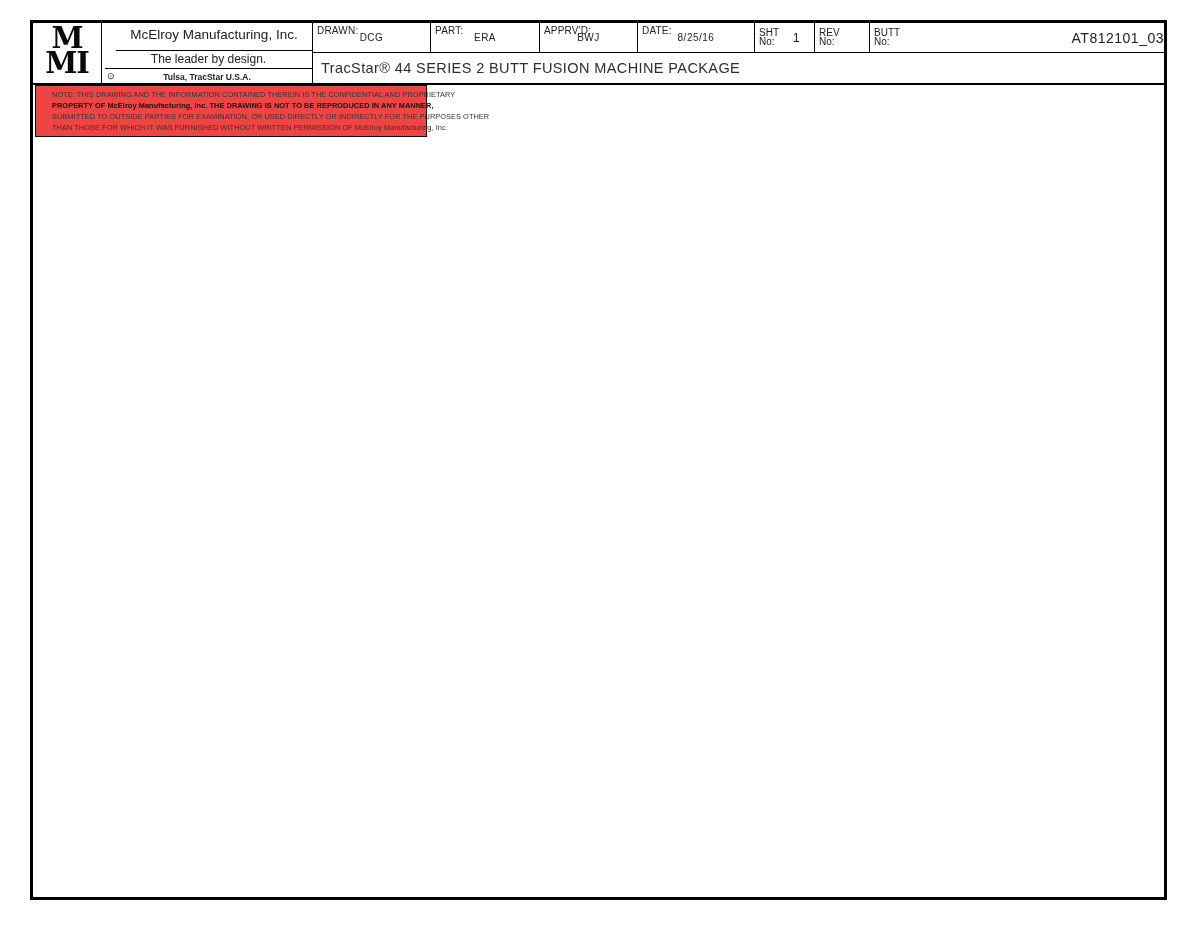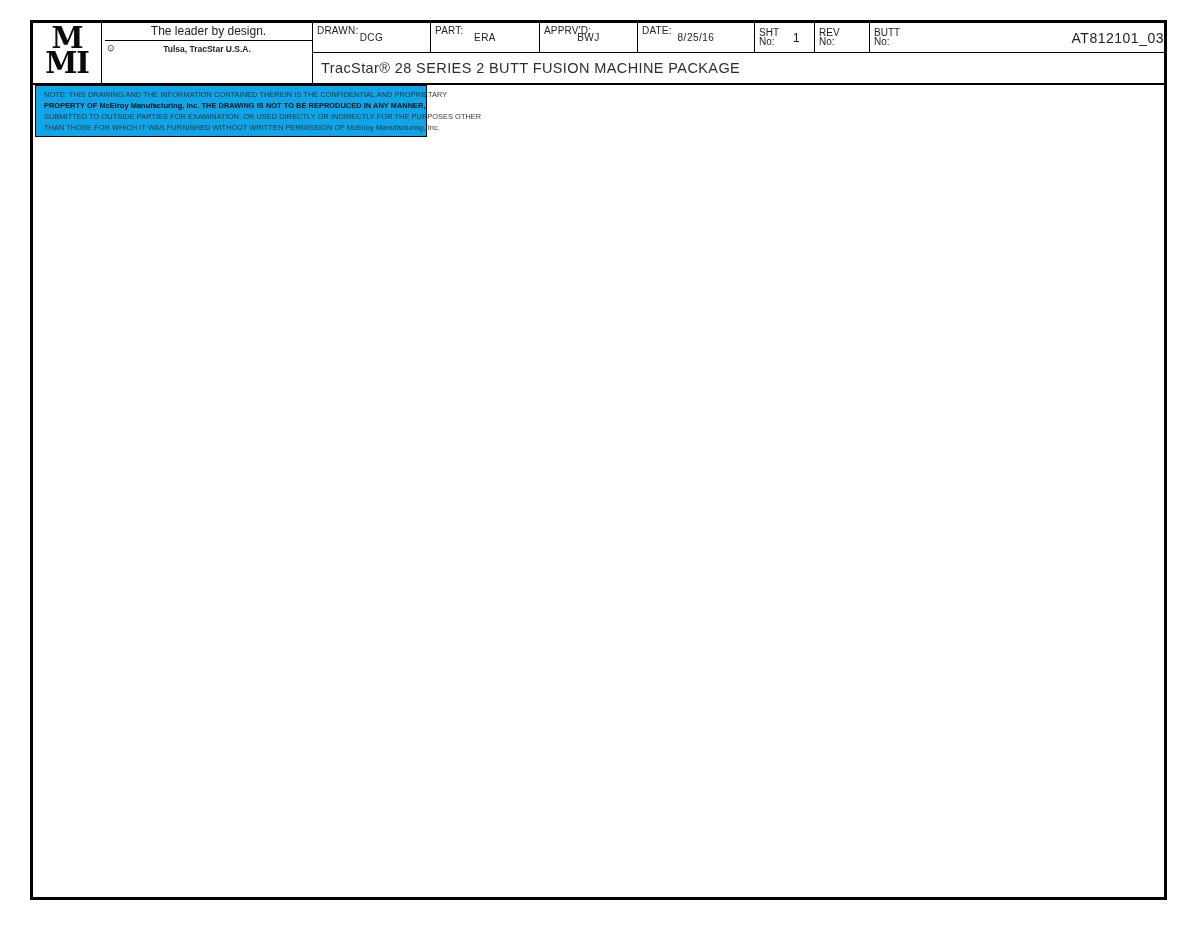--- a/index.html
+++ b/index.html
@@ -23,21 +23,21 @@
   .cell:last-child{border-right:none;}
   .cl{position:absolute;top:2px;left:4px;font-size:10px;letter-spacing:0.2px;color:#222;}
   .cv{display:block;text-align:center;padding-top:9px;font-size:10px;letter-spacing:0.5px;color:#222;}
   .cell-sm{display:flex;align-items:center;}
   .cl2{font-size:10px;line-height:8.5px;padding-left:4px;color:#222;}
   .cv2{flex:1;text-align:center;font-size:12.5px;letter-spacing:0.5px;color:#222;}
   .cv2.big{font-size:14px;text-align:right;padding-left:26px;}
   .dtitle{font-size:14.5px;letter-spacing:0.4px;color:#2e2e2e;}
   
   .note{position:absolute;left:2px;top:62px;width:392px;height:52px;border:1.5px solid #000;
-        box-sizing:border-box;padding:3px 8px;background:#0ea5e9;}
+        box-sizing:border-box;padding:3px 16px;background:#ef4444;}
   .nl{font-size:7.4px;line-height:11px;letter-spacing:0.05px;color:#333;white-space:nowrap;}
   .nl.b{font-weight:bold;color:#111;}
   
   .art{position:absolute;left:0;top:0;width:1200px;height:927px;}
   .callout-num{font-size:17px;fill:#161616;font-family:"Liberation Sans",sans-serif;}
 </style>
 </head>
 <body>
 
 <div class="page">
@@ -301,20 +301,21 @@
   </svg>
 
   <div class="frame">
 
     <div class="tb">
       <div class="logo-cell">
         <div class="logo">M</div>
         <div class="logo">MI</div>
       </div>
       <div class="co-cell">
+        <div class="co-name">McElroy Manufacturing, Inc.</div>
         <div class="co-tag">The leader by design.</div>
         <div class="co-loc">
           <span class="co-mark">⊙</span>
           <span>Tulsa, TracStar U.S.A.</span>
         </div>
       </div>
       <div class="fw">
         <div class="frow">
           <div class="cell" style="width:118px">
             <span class="cl">DRAWN:</span>
@@ -339,21 +340,21 @@
           <div class="cell cell-sm" style="width:55px">
             <span class="cl2"><span>REV</span><br><span>No:</span></span>
             <span class="cv2"></span>
           </div>
           <div class="cell cell-sm" style="flex:1">
             <span class="cl2"><span>BUTT</span><br><span>No:</span></span>
             <span class="cv2 big">AT812101_03</span>
           </div>
         </div>
         <div class="trow">
-          <span class="dtitle">TracStar® 28 SERIES 2 BUTT FUSION MACHINE PACKAGE</span>
+          <span class="dtitle">TracStar® 44 SERIES 2 BUTT FUSION MACHINE PACKAGE</span>
         </div>
       </div>
     </div>
 
     <div class="note">
       <div class="nl">NOTE: THIS DRAWING AND THE INFORMATION CONTAINED THEREIN IS THE CONFIDENTIAL AND PROPRIETARY</div>
       <div class="nl b">PROPERTY OF McElroy Manufacturing, Inc. THE DRAWING IS NOT TO BE REPRODUCED IN ANY MANNER,</div>
       <div class="nl">SUBMITTED TO OUTSIDE PARTIES FOR EXAMINATION, OR USED DIRECTLY OR INDIRECTLY FOR THE PURPOSES OTHER</div>
       <div class="nl">THAN THOSE FOR WHICH IT WAS FURNISHED WITHOUT WRITTEN PERMISSION OF McElroy Manufacturing, Inc.</div>
     </div>

